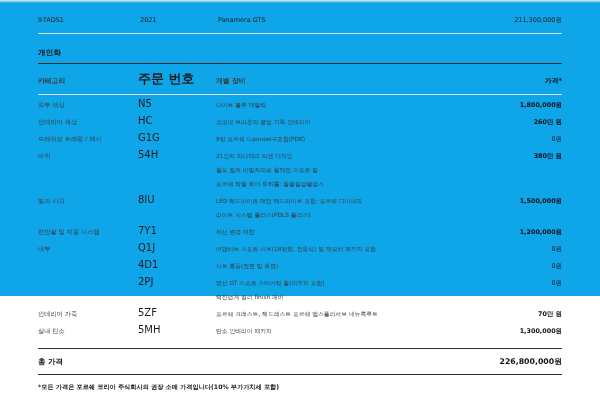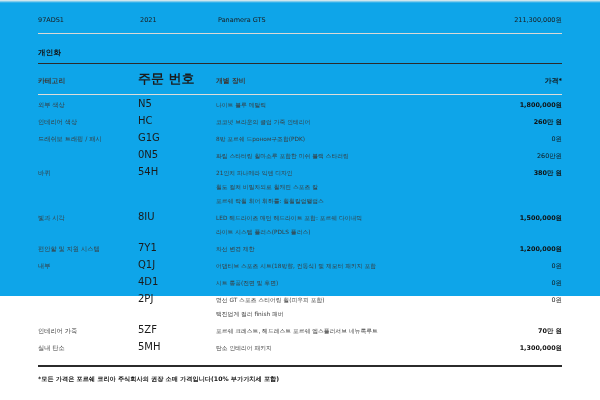--- a/index.html
+++ b/index.html
@@ -192,26 +192,20 @@
         <span class="col-desc">코코넛 브라운의 클럽 가죽 인테리어</span>
         <span class="col-price bold">260만 원</span>
       </div>
       <div class="trow">
         <span class="col-cat">드래쉬보 트래핑 / 패시</span>
         <span class="col-code">G1G</span>
         <span class="col-desc">8방 포르쉐 드роном구조합(PDK)</span>
         <span class="col-price">0원</span>
       </div>
       <div class="trow">
-        <span class="col-cat"></span>
-        <span class="col-code">0N5</span>
-        <span class="col-desc">화림 스타터링 휠마소루 포함한 미쉬 블랙 스타러링</span>
-        <span class="col-price">260만원</span>
-      </div>
-      <div class="trow">
         <span class="col-cat">바퀴</span>
         <span class="col-code">54H</span>
         <span class="col-desc">21인치 파나메라 익텐 디자인</span>
         <span class="col-price bold">380만 원</span>
       </div>
       <div class="trow">
         <span class="col-cat"></span>
         <span class="col-code"></span>
         <span class="col-desc">휠도 컬쳐 비밀차되로 휠캐린 스포츠 칼</span>
         <span class="col-price"></span>
@@ -272,16 +266,20 @@
       </div>
       <div class="trow">
         <span class="col-cat">실내 탄소</span>
         <span class="col-code">5MH</span>
         <span class="col-desc">탄소 인테리어 패키지</span>
         <span class="col-price bold">1,300,000원</span>
       </div>
     </div>
 
   <div class="total-rule-top"></div>
+  <div class="total-row">
+    <span class="total-label">총 가격</span>
+    <span class="total-value">226,800,000원</span>
+  </div>
   <div class="total-rule-bot"></div>
 
   <div class="footnote">*모든 가격은 포르쉐 코리아 주식회사의 권장 소매 가격입니다(10% 부가가치세 포함)</div>
 </div>
 
 </body></html>

